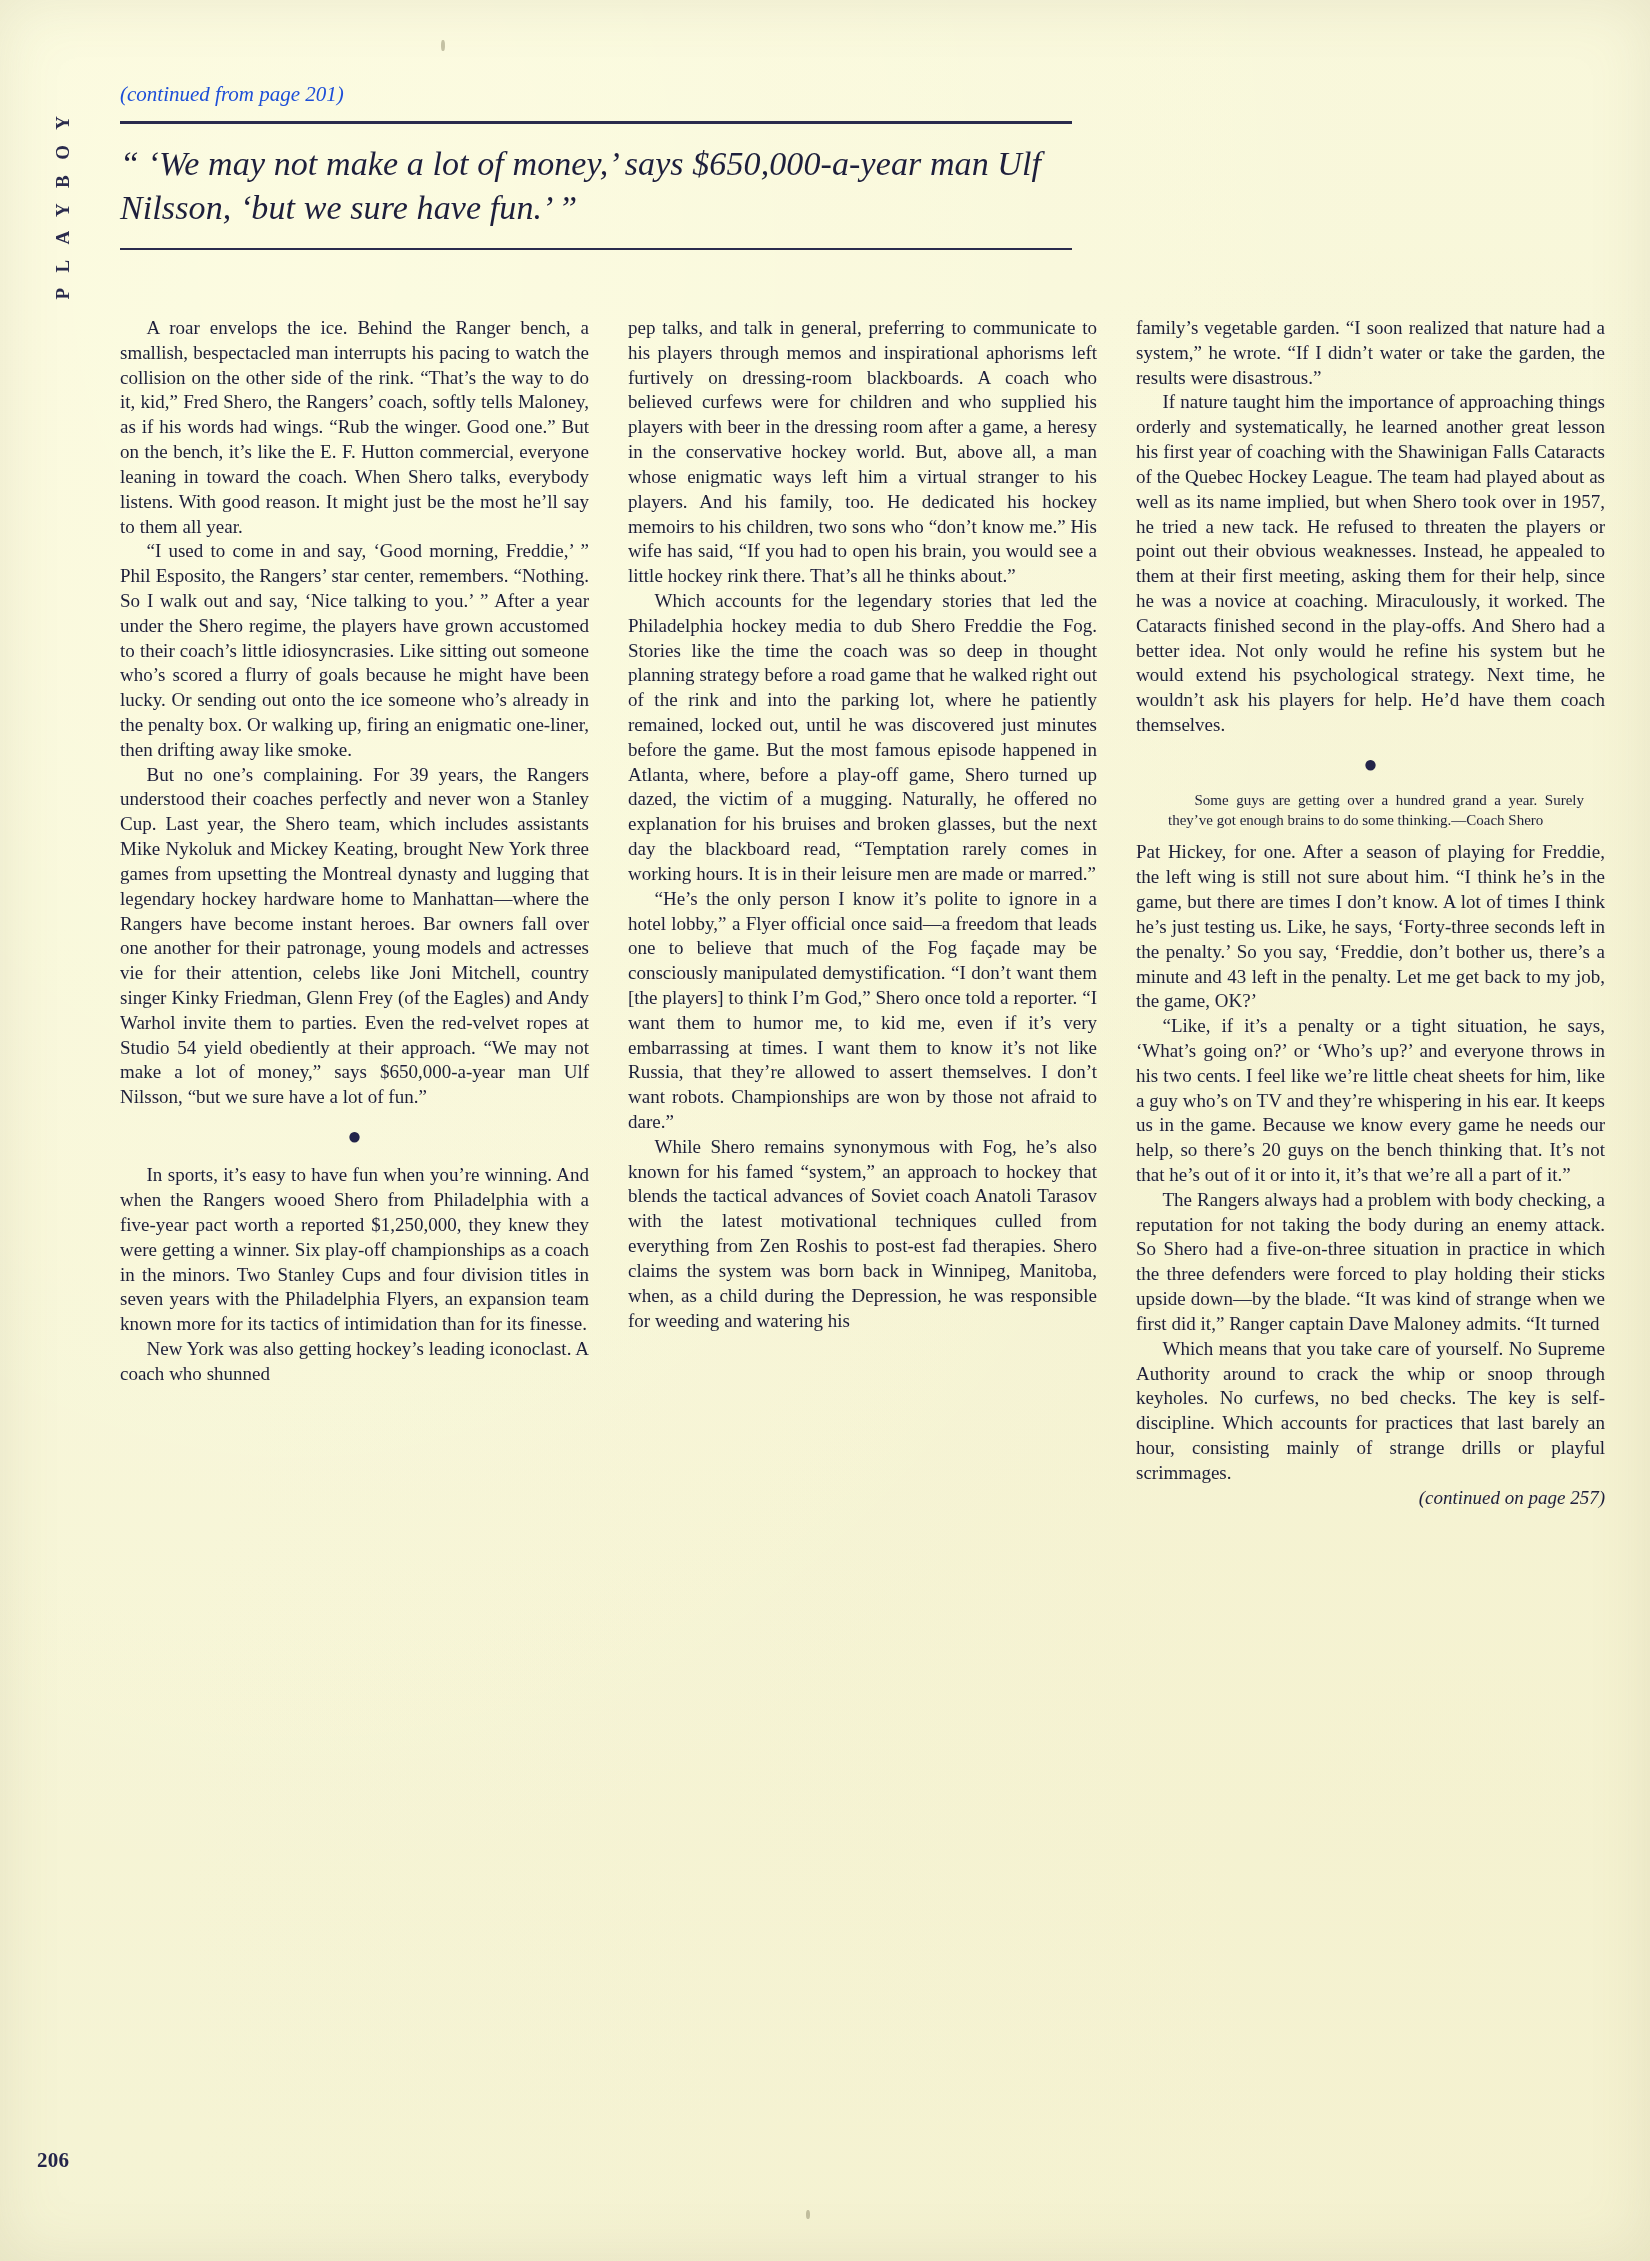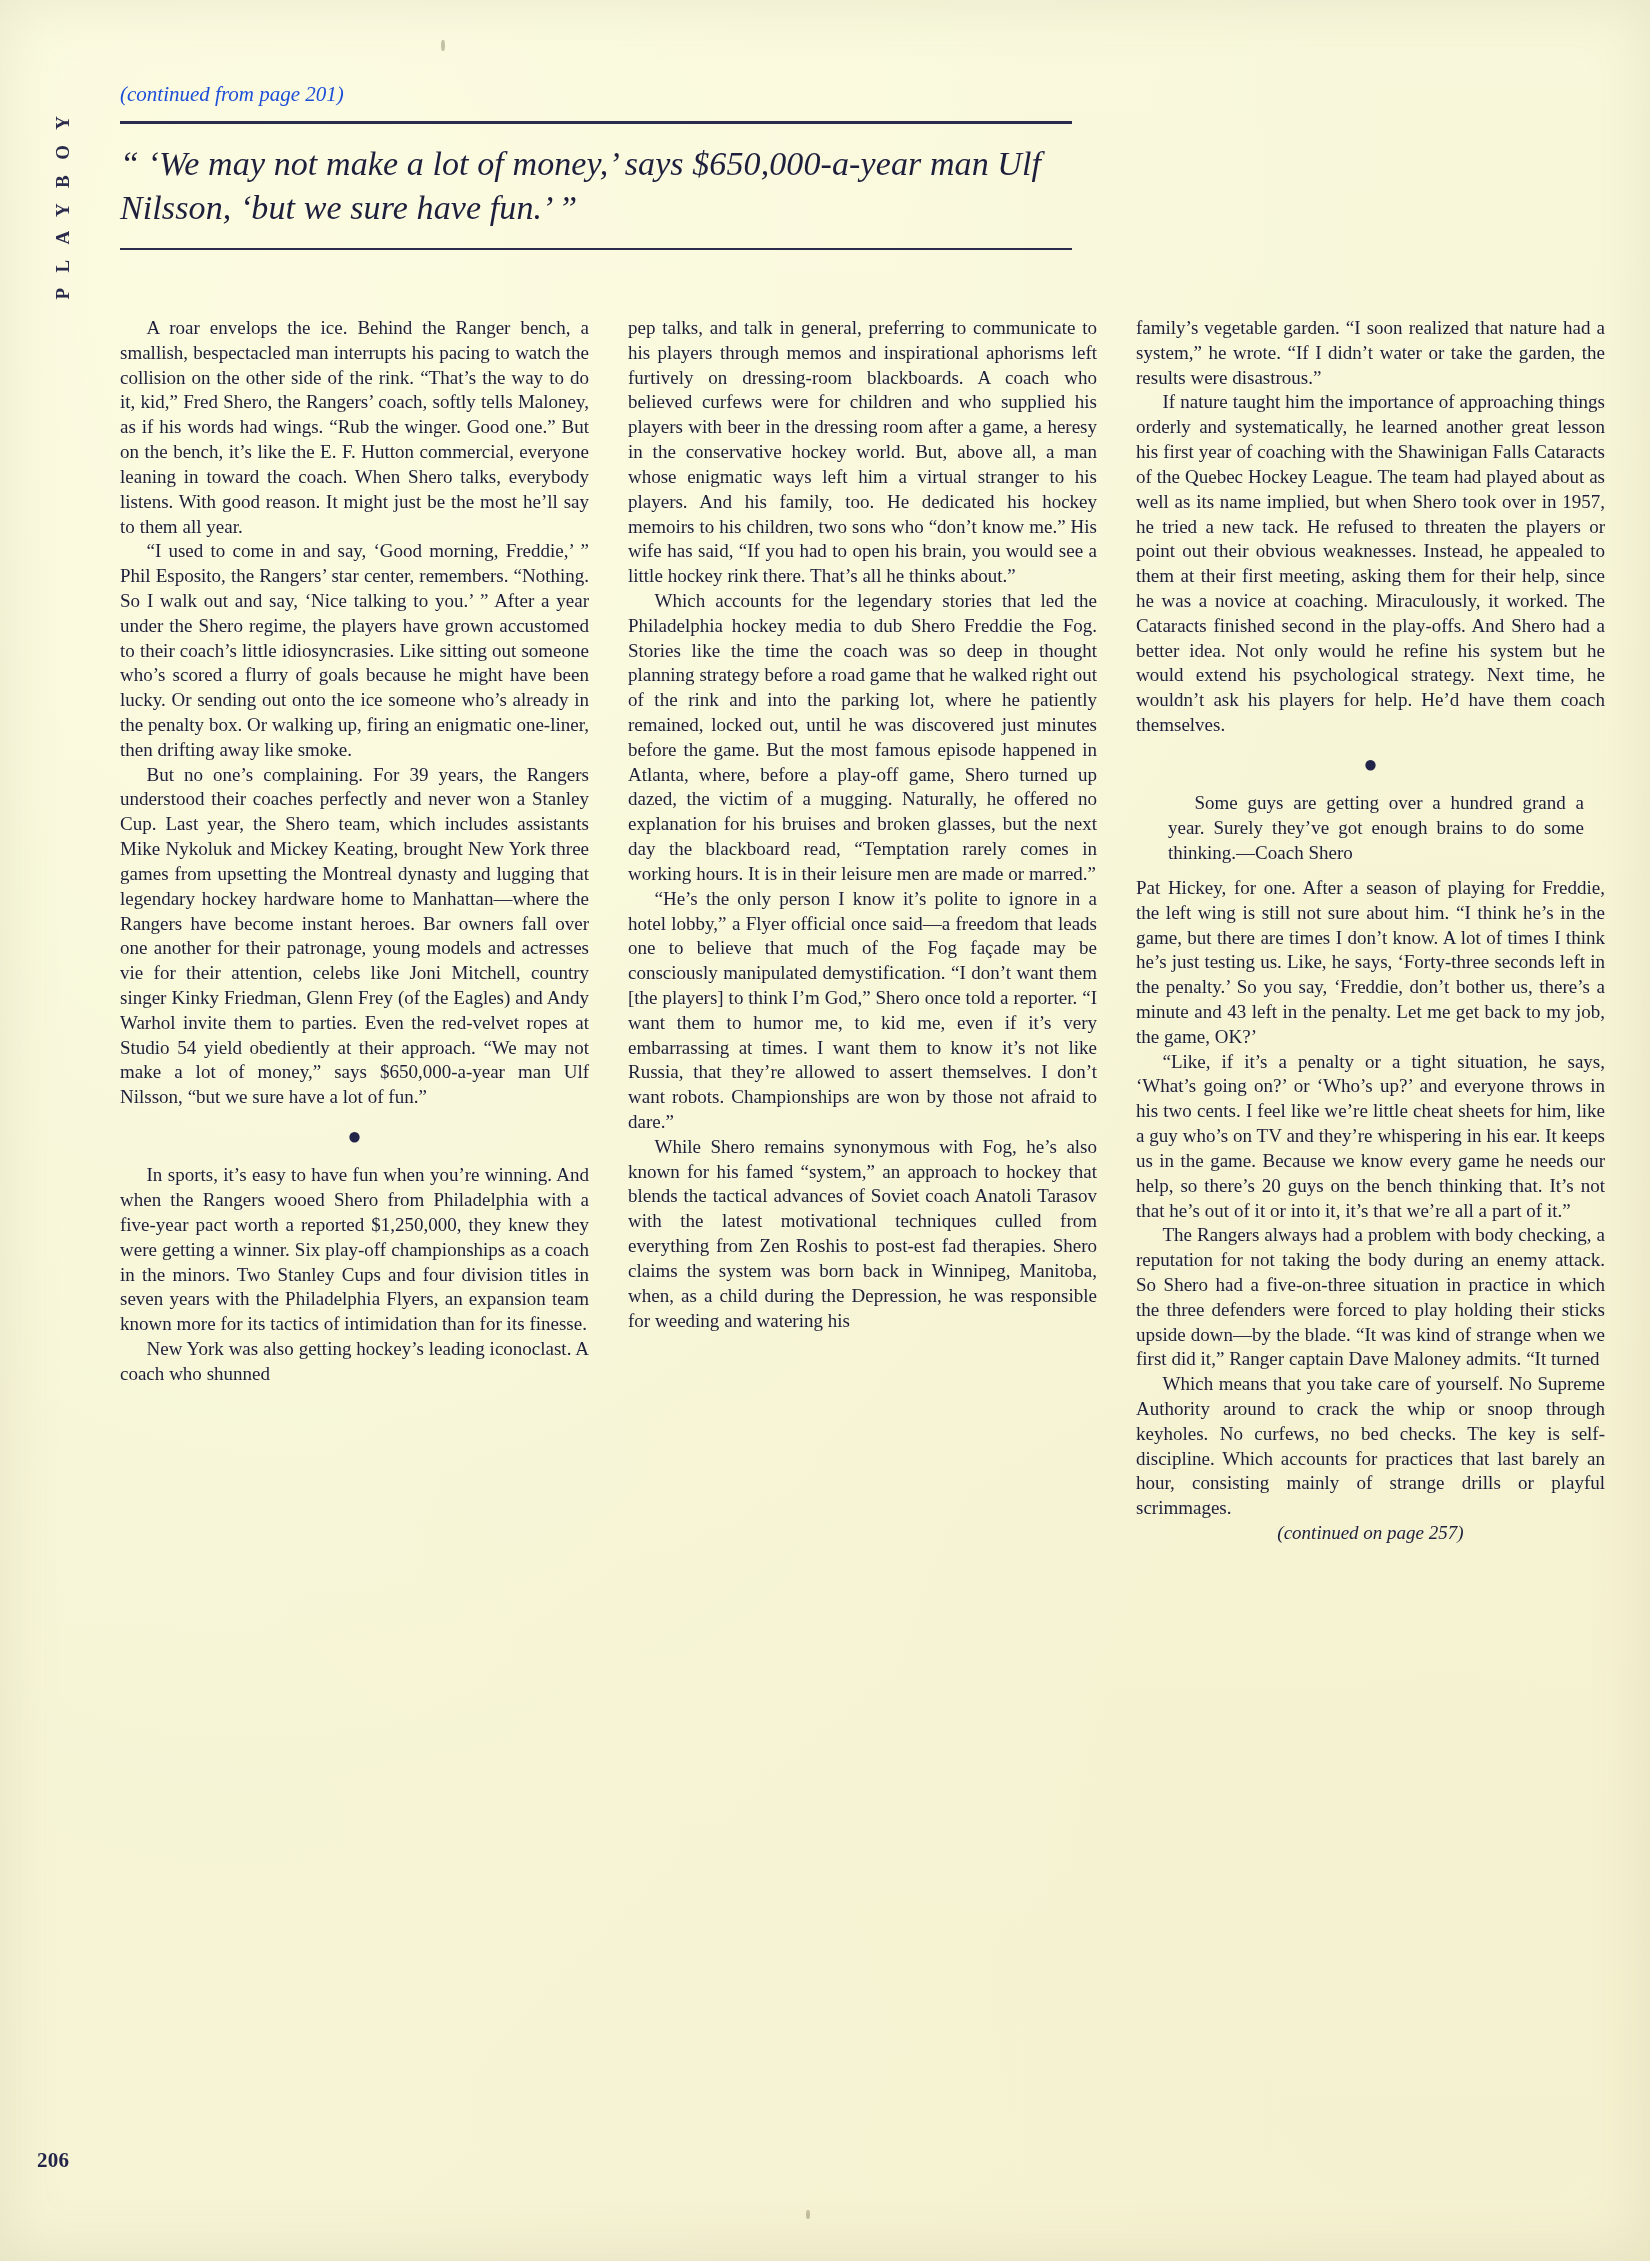--- a/index.html
+++ b/index.html
@@ -146,31 +146,31 @@
     color: #23244a;
     margin: 14px 0 15.4px 0;
     user-select: none;
   }
   .bullet-sep span { font-size: 24px; }
 
   
   .pullquote {
     margin: 0 0 9.8px 0;
     padding: 0 21px 0 32px;
-    font-size: 19px;
+    font-size: 15px;
     line-height: 1.315;
     text-align: justify;
     text-indent: 26.5px;
     color: #1d1e3a;
   }
 
   .col-3 .lead-after-quote { text-indent: 0; }
 
   .contd-on {
-    text-align: center;
+    text-align: right;
     font-style: italic;
     font-size: 19px;
     margin-top: 1.4px;
     color: #1d1e3a;
   }
 
   
   .folio {
     position: absolute;
     left: 37px;

